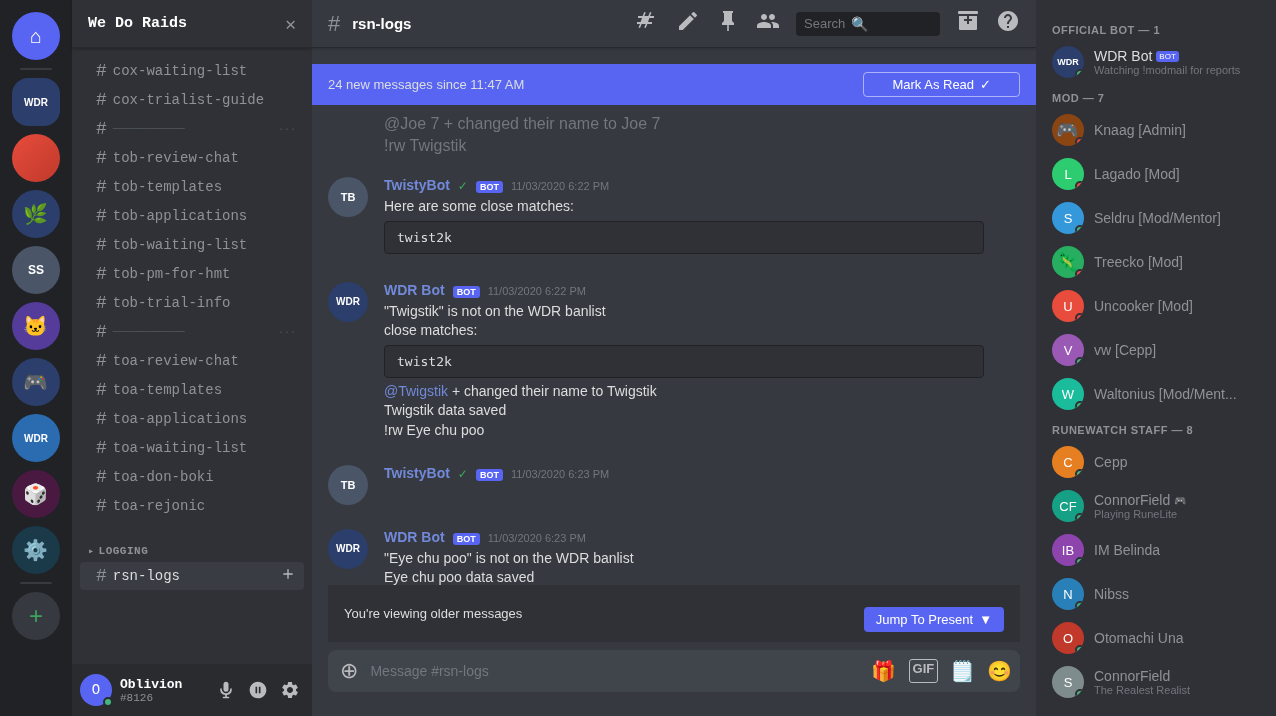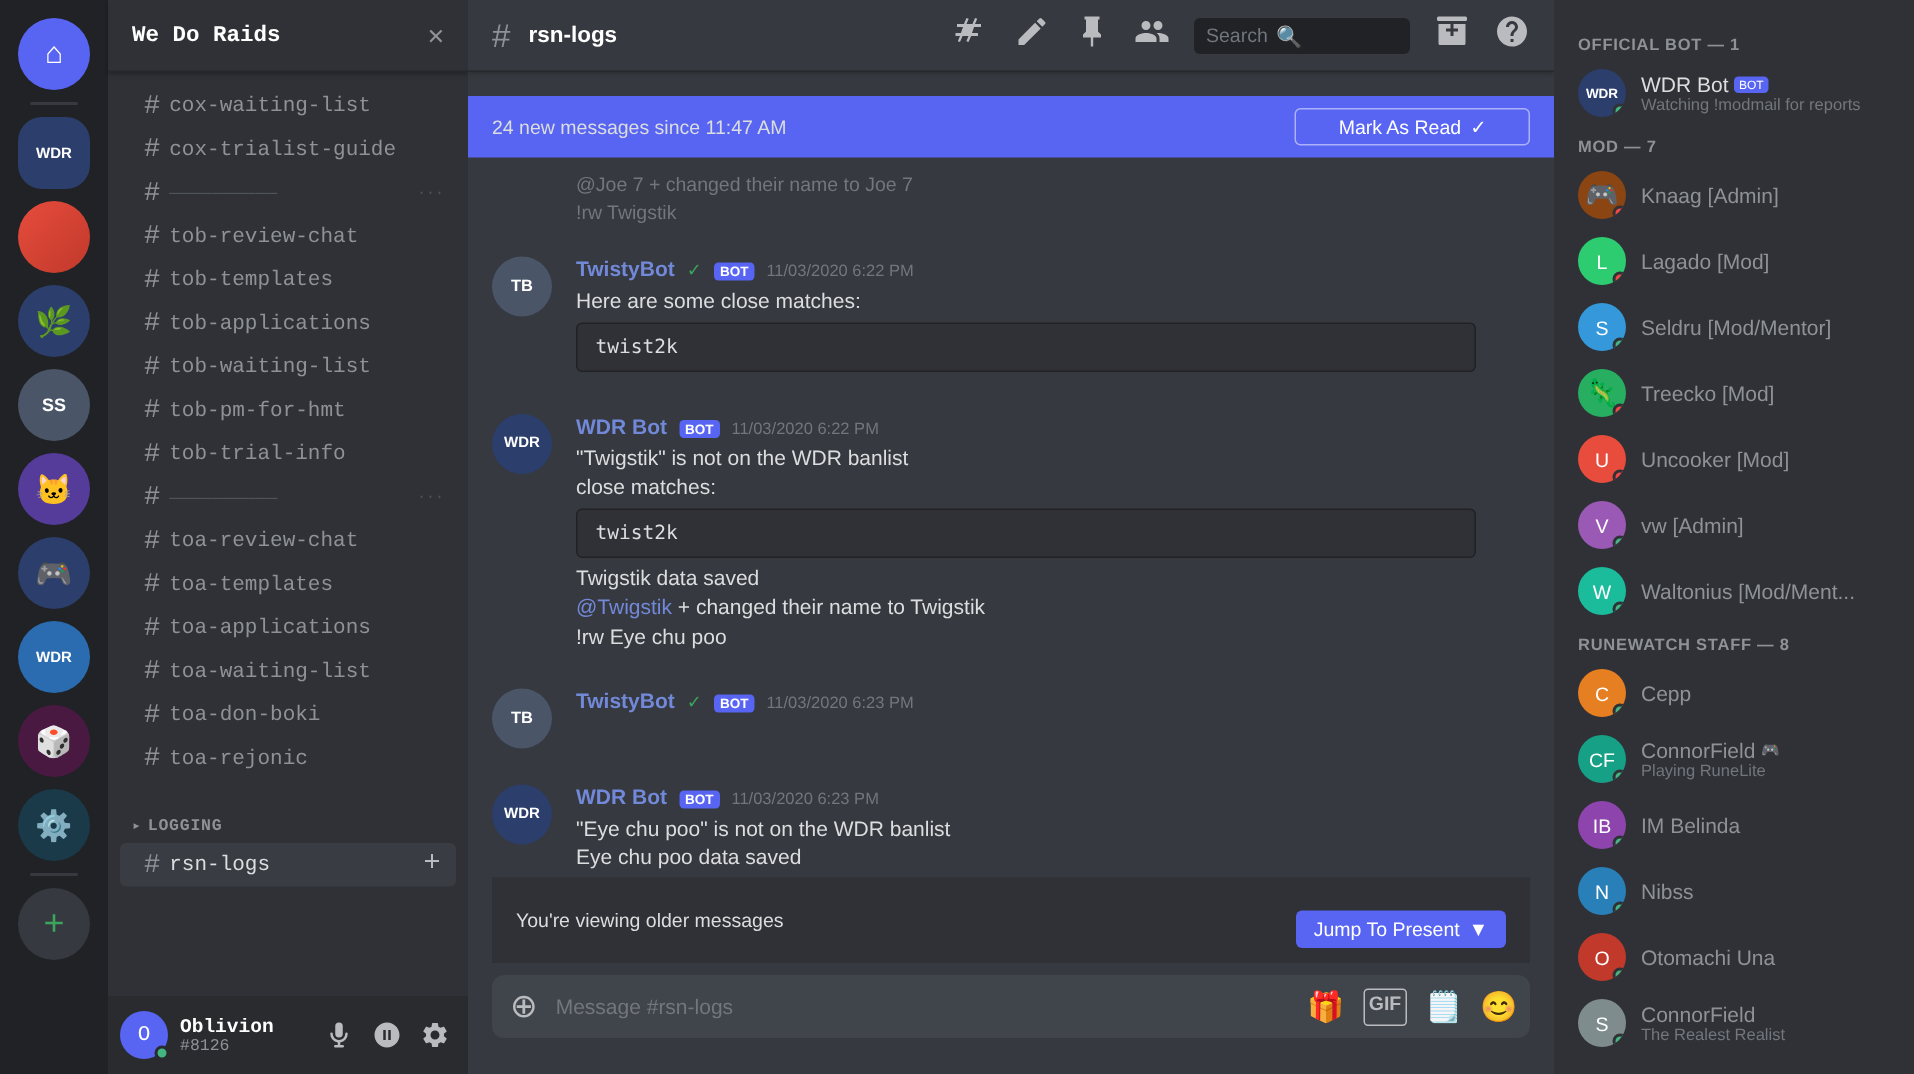--- a/index.html
+++ b/index.html
@@ -57,21 +57,21 @@
     .message-content-col { flex: 1; }
     .message-header { display: flex; align-items: baseline; gap: 8px; margin-bottom: 4px; }
     .message-author { font-weight: 600; font-size: 14px; cursor: pointer; }
     .bot-badge { background: #5865f2; color: white; font-size: 9px; font-weight: 700; padding: 1px 4px; border-radius: 3px; text-transform: uppercase; }
     .message-timestamp { font-size: 11px; color: #72767d; }
     .message-text { font-size: 14px; color: #dcddde; line-height: 1.4; }
     .message-text a, .mention { color: #7289da; cursor: pointer; }
     
     .code-block { background: #2f3136; border: 1px solid #202225; border-radius: 4px; padding: 8px 12px; margin: 4px 0; font-family: monospace; font-size: 13px; color: #dcddde; display: block; max-width: 600px; }
     
-    .system-message { padding: 2px 16px 2px 72px; color: #72767d; font-size: 13px; }
+    .system-message { padding: 2px 16px 2px 72px; color: #72767d; font-size: 16px; }
     
     
     .bottom-bar { padding: 0 16px 24px; background: #36393f; }
     .older-messages-bar { background: #2f3136; padding: 10px 16px; display: flex; align-items: center; justify-content: space-between; margin-bottom: 8px; font-size: 13px; color: #dcddde; }
     .jump-to-present-btn { background: #5865f2; color: white; border: none; padding: 5px 12px; border-radius: 4px; cursor: pointer; font-size: 13px; display: flex; align-items: center; gap: 6px; margin-top: 12px; }
     .message-input-wrapper { background: #40444b; border-radius: 8px; display: flex; align-items: center; padding: 0 8px; gap: 8px; }
     .message-input-plus { color: #b9bbbe; font-size: 22px; cursor: pointer; padding: 8px 4px; }
     .message-input { flex: 1; background: transparent; border: none; outline: none; color: #dcddde; font-size: 14px; padding: 11px 0; }
     .message-input::placeholder { color: #72767d; }
     .message-input-icons { display: flex; gap: 12px; color: #b9bbbe; }
@@ -324,22 +324,22 @@
       </div>
       <div class="message-content-col">
         <div class="message-header">
           <span class="message-author" style="color:#7289da;">WDR Bot</span>
           <span class="bot-badge">BOT</span>
           <span class="message-timestamp">11/03/2020 6:22 PM</span>
         </div>
         <div class="message-text">"Twigstik" is not on the WDR banlist</div>
         <div class="message-text">close matches:</div>
         <code class="code-block">twist2k</code>
+        <div class="message-text"><span class="mention">@Twigstik</span> + changed their name to Twigstik</div>
         <div class="message-text">Twigstik data saved</div>
-        <div class="message-text"><span class="mention">@Twigstik</span> + changed their name to Twigstik</div>
         <div class="message-text">!rw Eye chu poo</div>
       </div>
     </div>
 
     <div class="message-group message-group-spacing">
       <div class="avatar-col">
         <div class="message-avatar" style="background:#4a5568; font-size:11px; font-weight:700;">TB</div>
       </div>
       <div class="message-content-col">
         <div class="message-header">
@@ -447,21 +447,21 @@
       <div class="member-status status-dnd"></div>
     </div>
     <span class="member-name">Uncooker [Mod]</span>
   </div>
 
   <div class="member-item">
     <div class="member-avatar">
       <div class="member-avatar-inner" style="background:#9b59b6;">V</div>
       <div class="member-status status-online"></div>
     </div>
-    <span class="member-name">vw [Admin]</span>
+    <span class="member-name">vw [Cepp]</span>
   </div>
 
   <div class="member-item">
     <div class="member-avatar">
       <div class="member-avatar-inner" style="background:#1abc9c;">W</div>
       <div class="member-status status-online"></div>
     </div>
     <span class="member-name">Waltonius [Mod/Ment...</span>
   </div>
 

